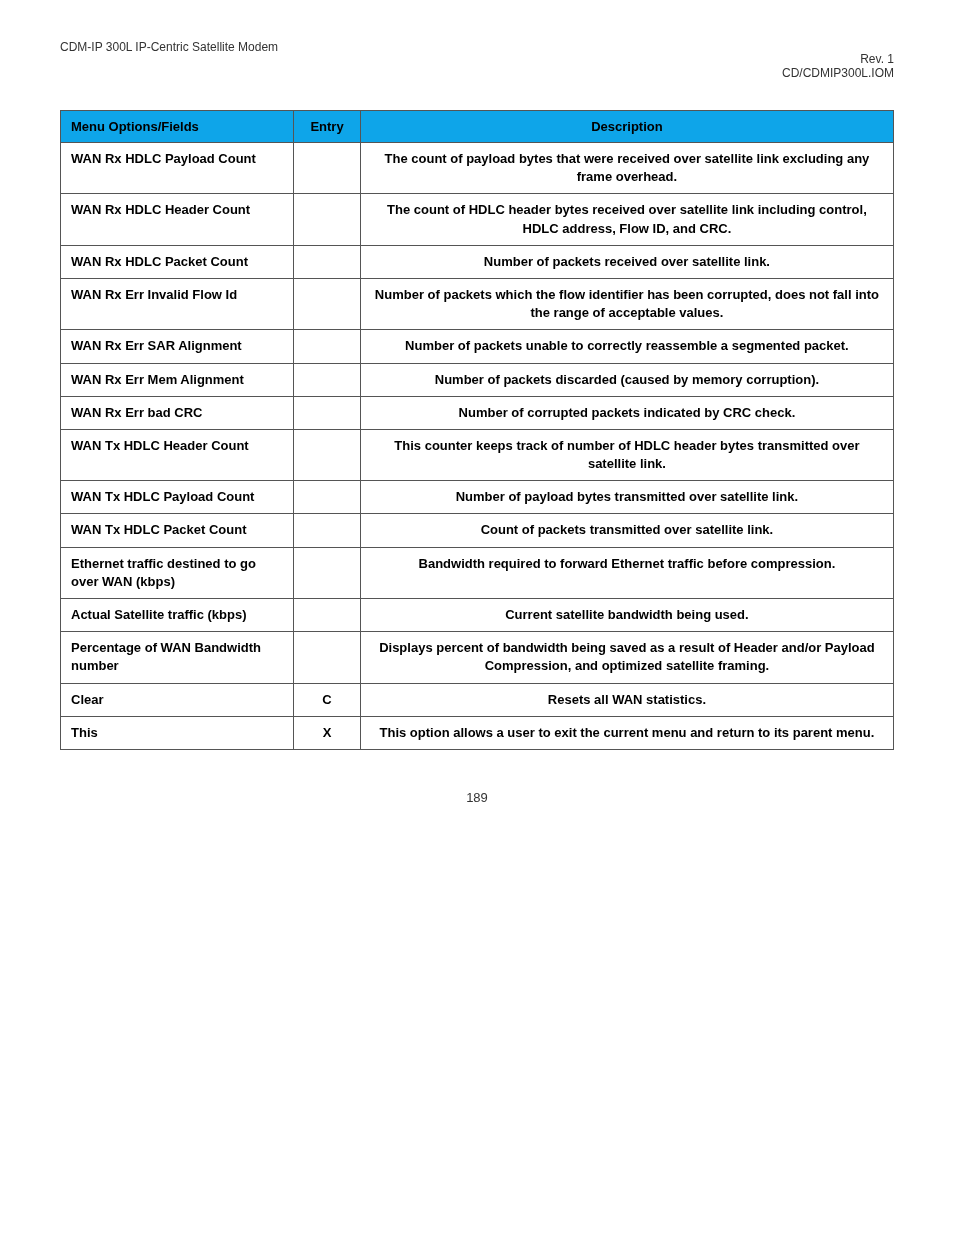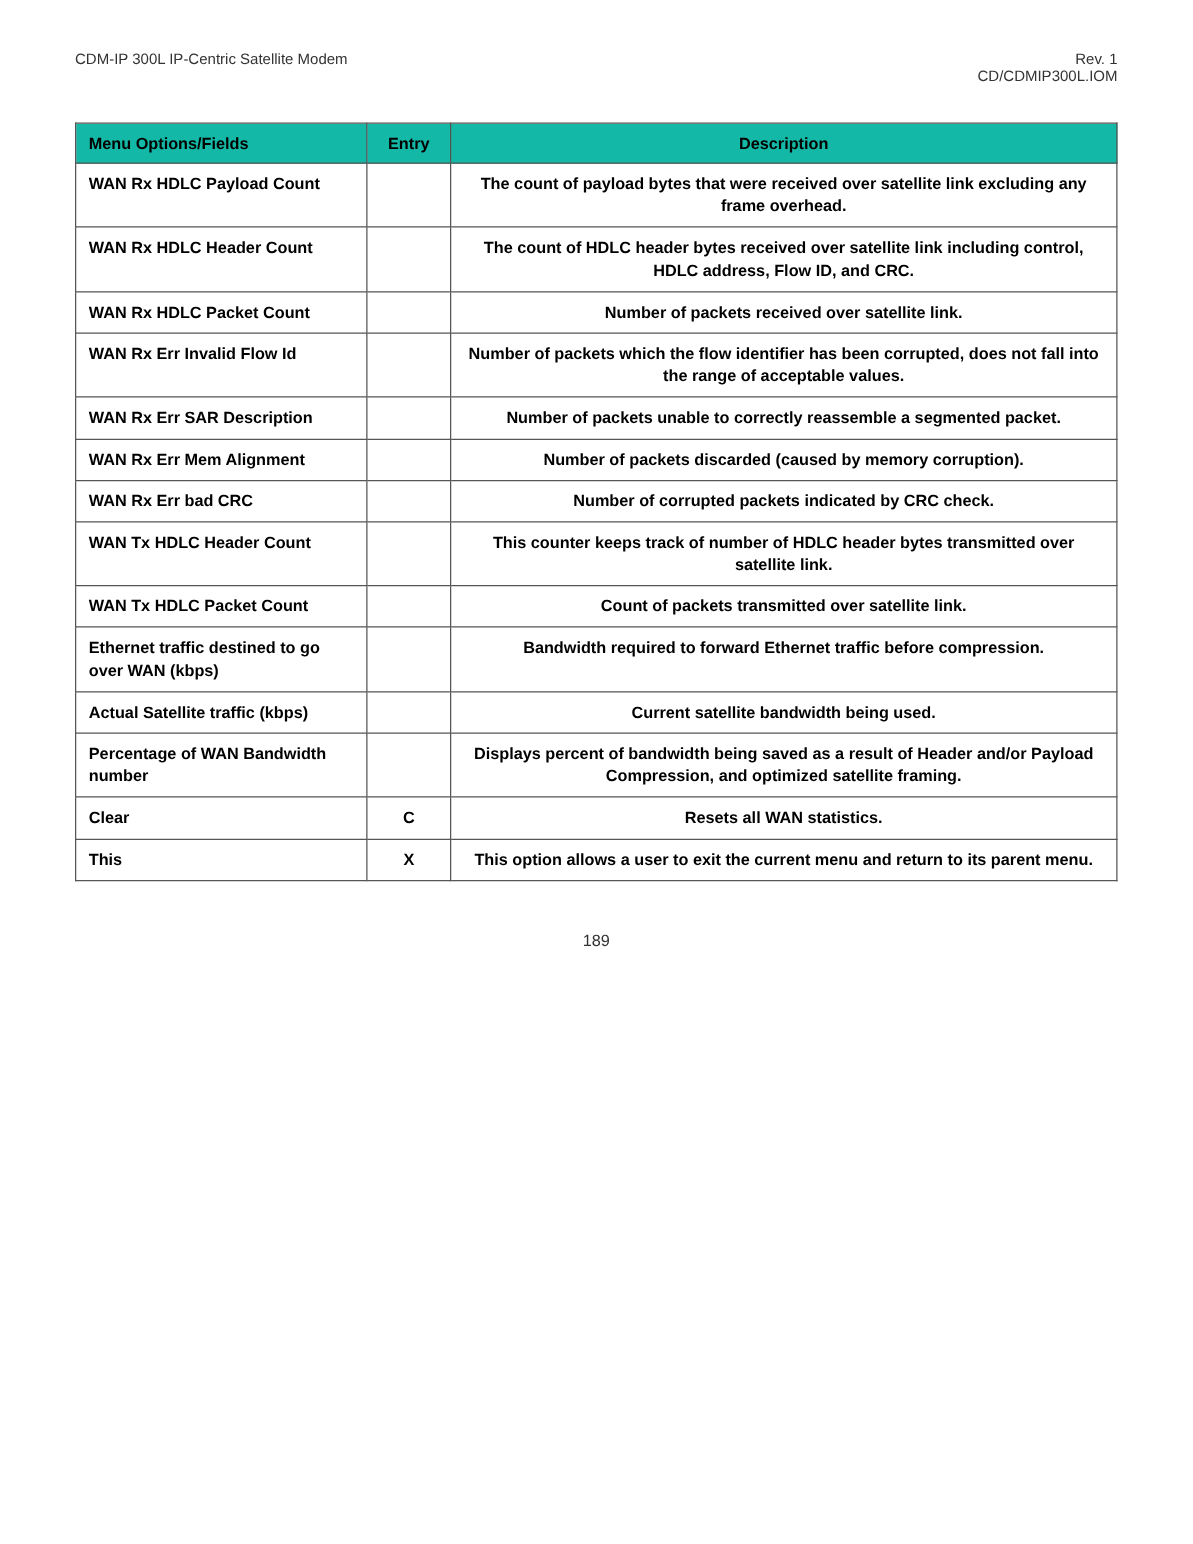--- a/index.html
+++ b/index.html
@@ -29,32 +29,33 @@
       gap: 24px;
     }
     .header-left {
       font-size: 12px;
       color: #333;
     }
     .header-right {
       font-size: 12px;
       color: #333;
       text-align: right;
+      margin-top: 12px;
     }
     .table-wrapper {
       width: 100%;
       margin-top: 10px;
     }
     table {
       width: 100%;
       border-collapse: collapse;
       border: 1px solid #555;
     }
     thead tr th {
-      background: #14b8a6;
+      background: #0ea5e9;
       border: 1px solid #555;
       padding: 8px 10px;
       text-align: left;
       font-weight: bold;
       font-size: 13px;
     }
     tbody tr td {
       border: 1px solid #555;
       padding: 7px 10px;
       vertical-align: top;
@@ -116,38 +117,43 @@
             <td class="col-menu">WAN Rx HDLC Packet Count</td>
             <td class="col-entry"></td>
             <td class="col-desc">Number of packets received over satellite link.</td>
           </tr>
           <tr>
             <td class="col-menu">WAN Rx Err Invalid Flow Id</td>
             <td class="col-entry"></td>
             <td class="col-desc">Number of packets which the flow identifier has been corrupted, does not fall into the range of acceptable values.</td>
           </tr>
           <tr>
-            <td class="col-menu">WAN Rx Err SAR Description</td>
+            <td class="col-menu">WAN Rx Err SAR Alignment</td>
             <td class="col-entry"></td>
             <td class="col-desc">Number of packets unable to correctly reassemble a segmented packet.</td>
           </tr>
           <tr>
             <td class="col-menu">WAN Rx Err Mem Alignment</td>
             <td class="col-entry"></td>
             <td class="col-desc">Number of packets discarded (caused by memory corruption).</td>
           </tr>
           <tr>
             <td class="col-menu">WAN Rx Err bad CRC</td>
             <td class="col-entry"></td>
             <td class="col-desc">Number of corrupted packets indicated by CRC check.</td>
           </tr>
           <tr>
             <td class="col-menu">WAN Tx HDLC Header Count</td>
             <td class="col-entry"></td>
             <td class="col-desc">This counter keeps track of number of HDLC header bytes transmitted over satellite link.</td>
+          </tr>
+          <tr>
+            <td class="col-menu">WAN Tx  HDLC Payload Count</td>
+            <td class="col-entry"></td>
+            <td class="col-desc">Number of payload bytes transmitted over satellite link.</td>
           </tr>
           <tr>
             <td class="col-menu">WAN Tx HDLC Packet Count</td>
             <td class="col-entry"></td>
             <td class="col-desc">Count of packets transmitted over satellite link.</td>
           </tr>
           <tr>
             <td class="col-menu">Ethernet traffic destined to go over WAN (kbps)</td>
             <td class="col-entry"></td>
             <td class="col-desc">Bandwidth required to forward Ethernet traffic before compression.</td>

